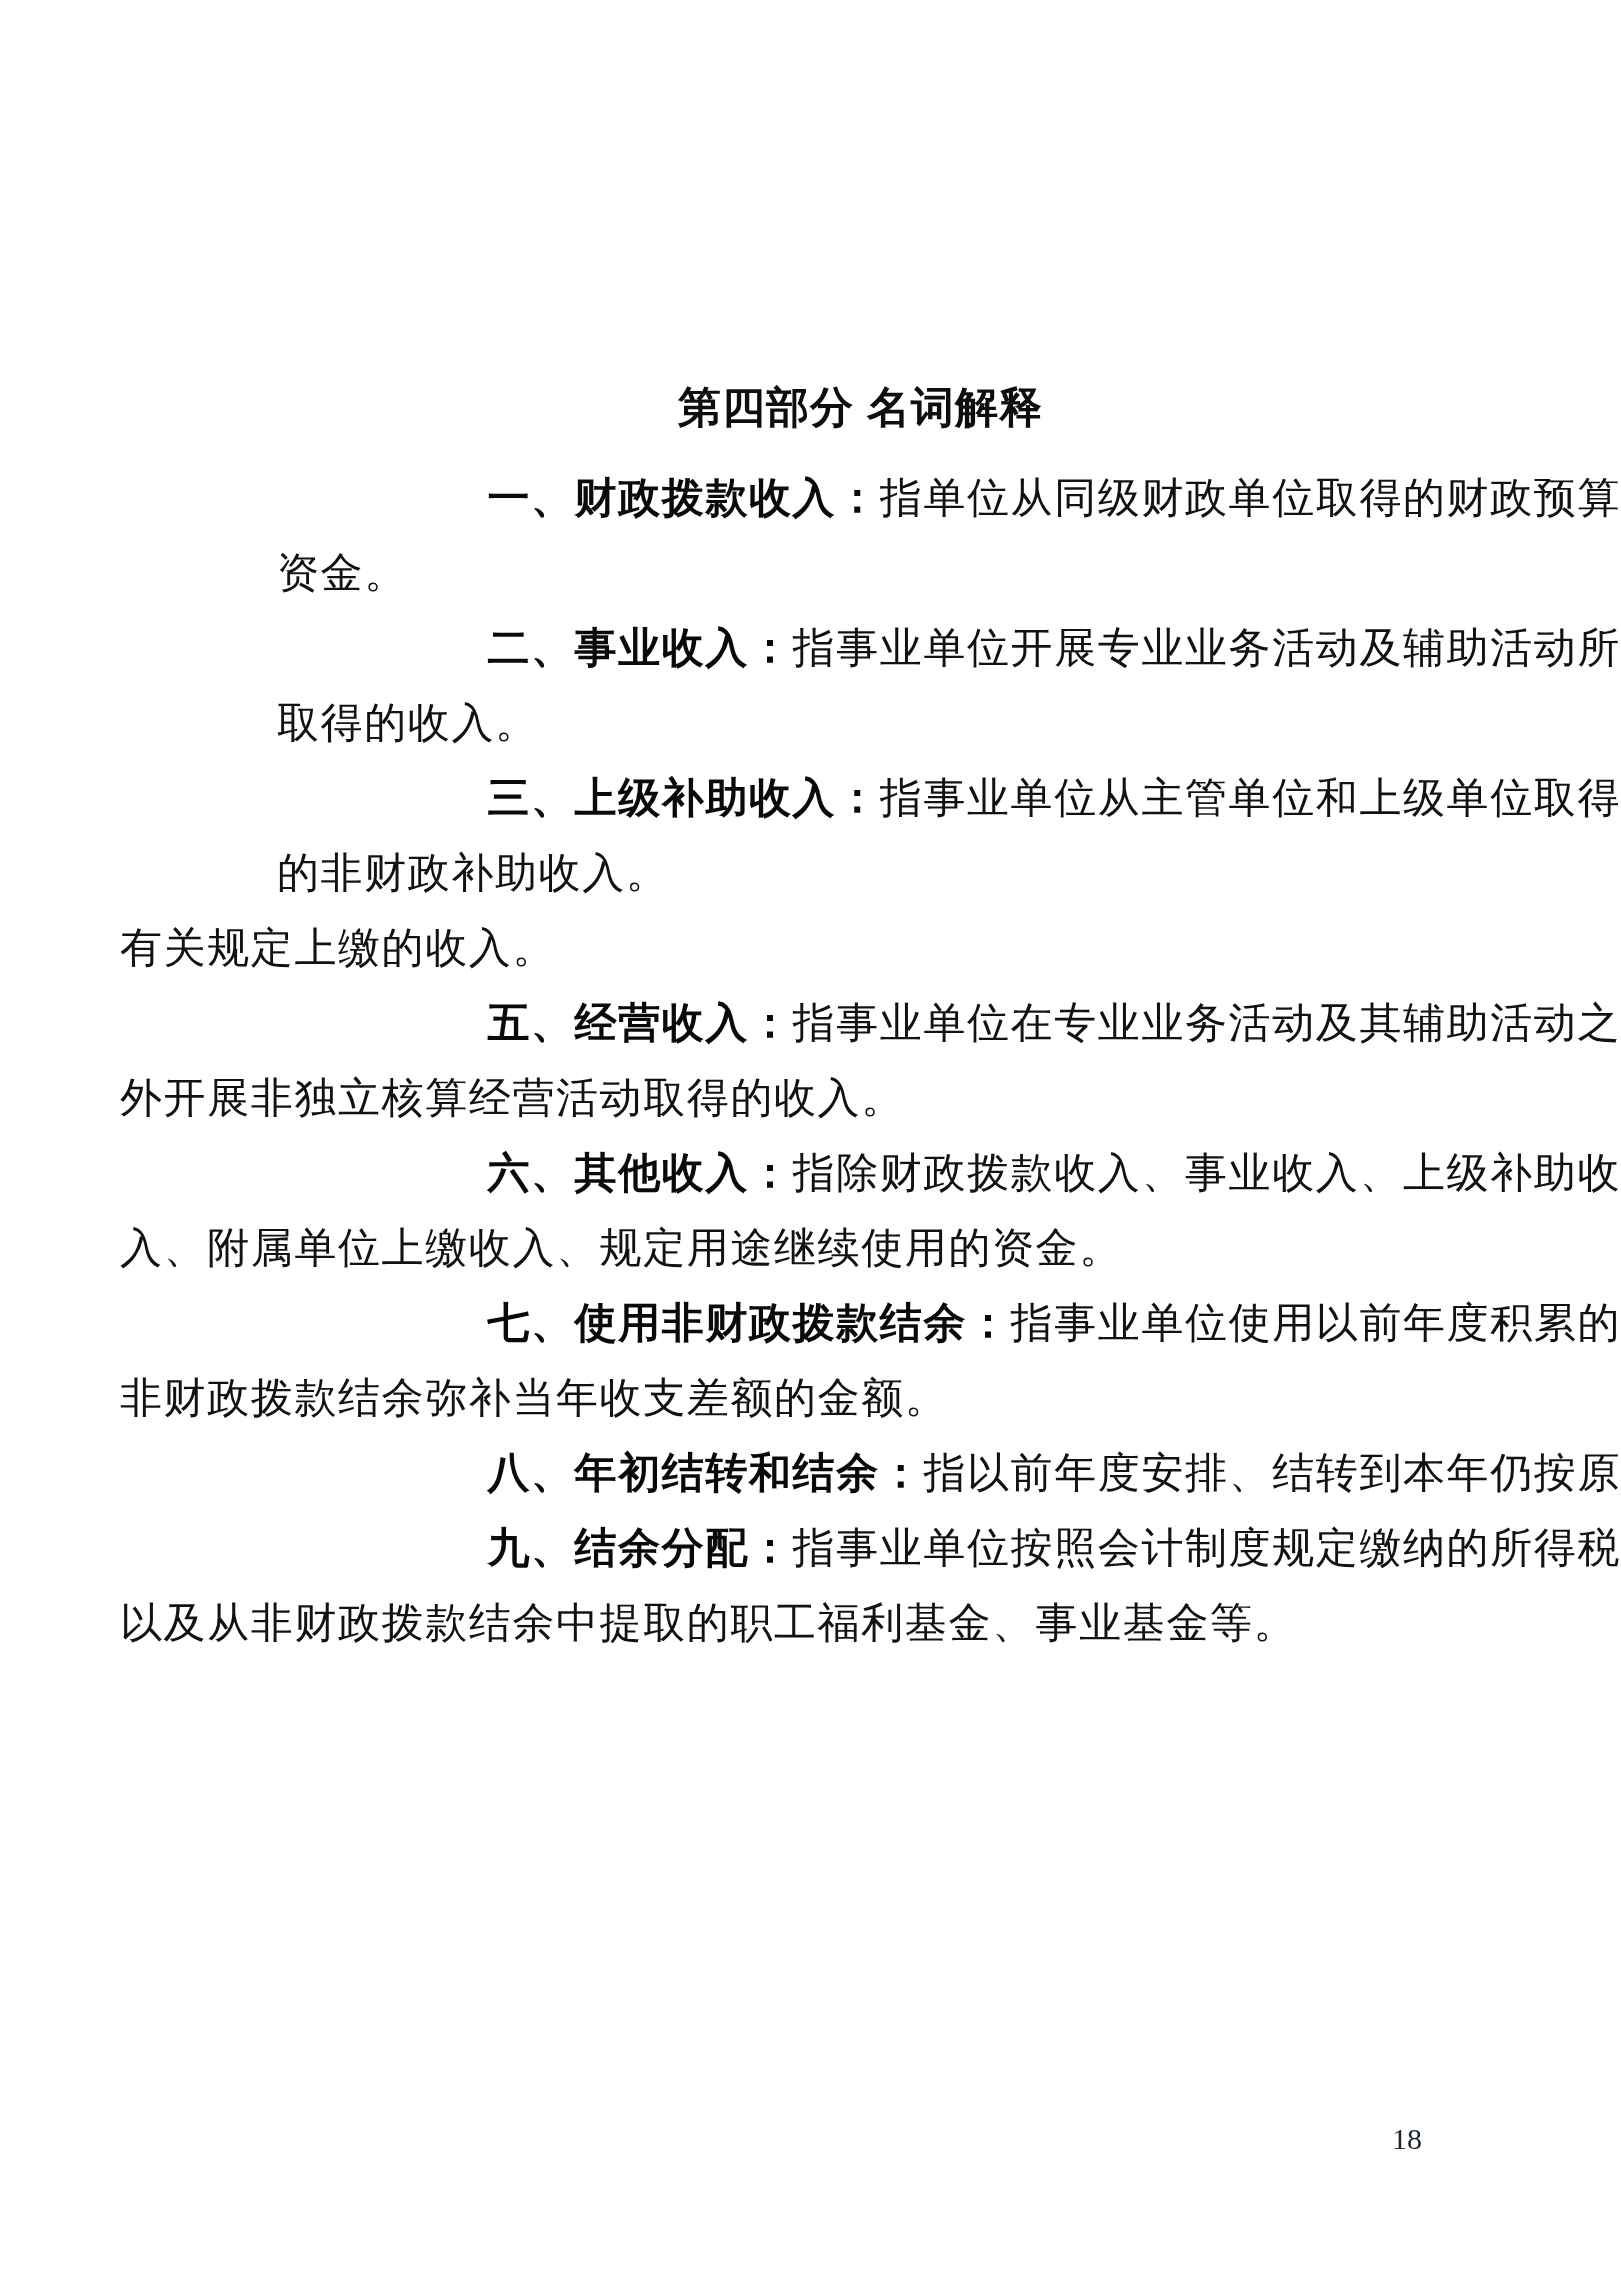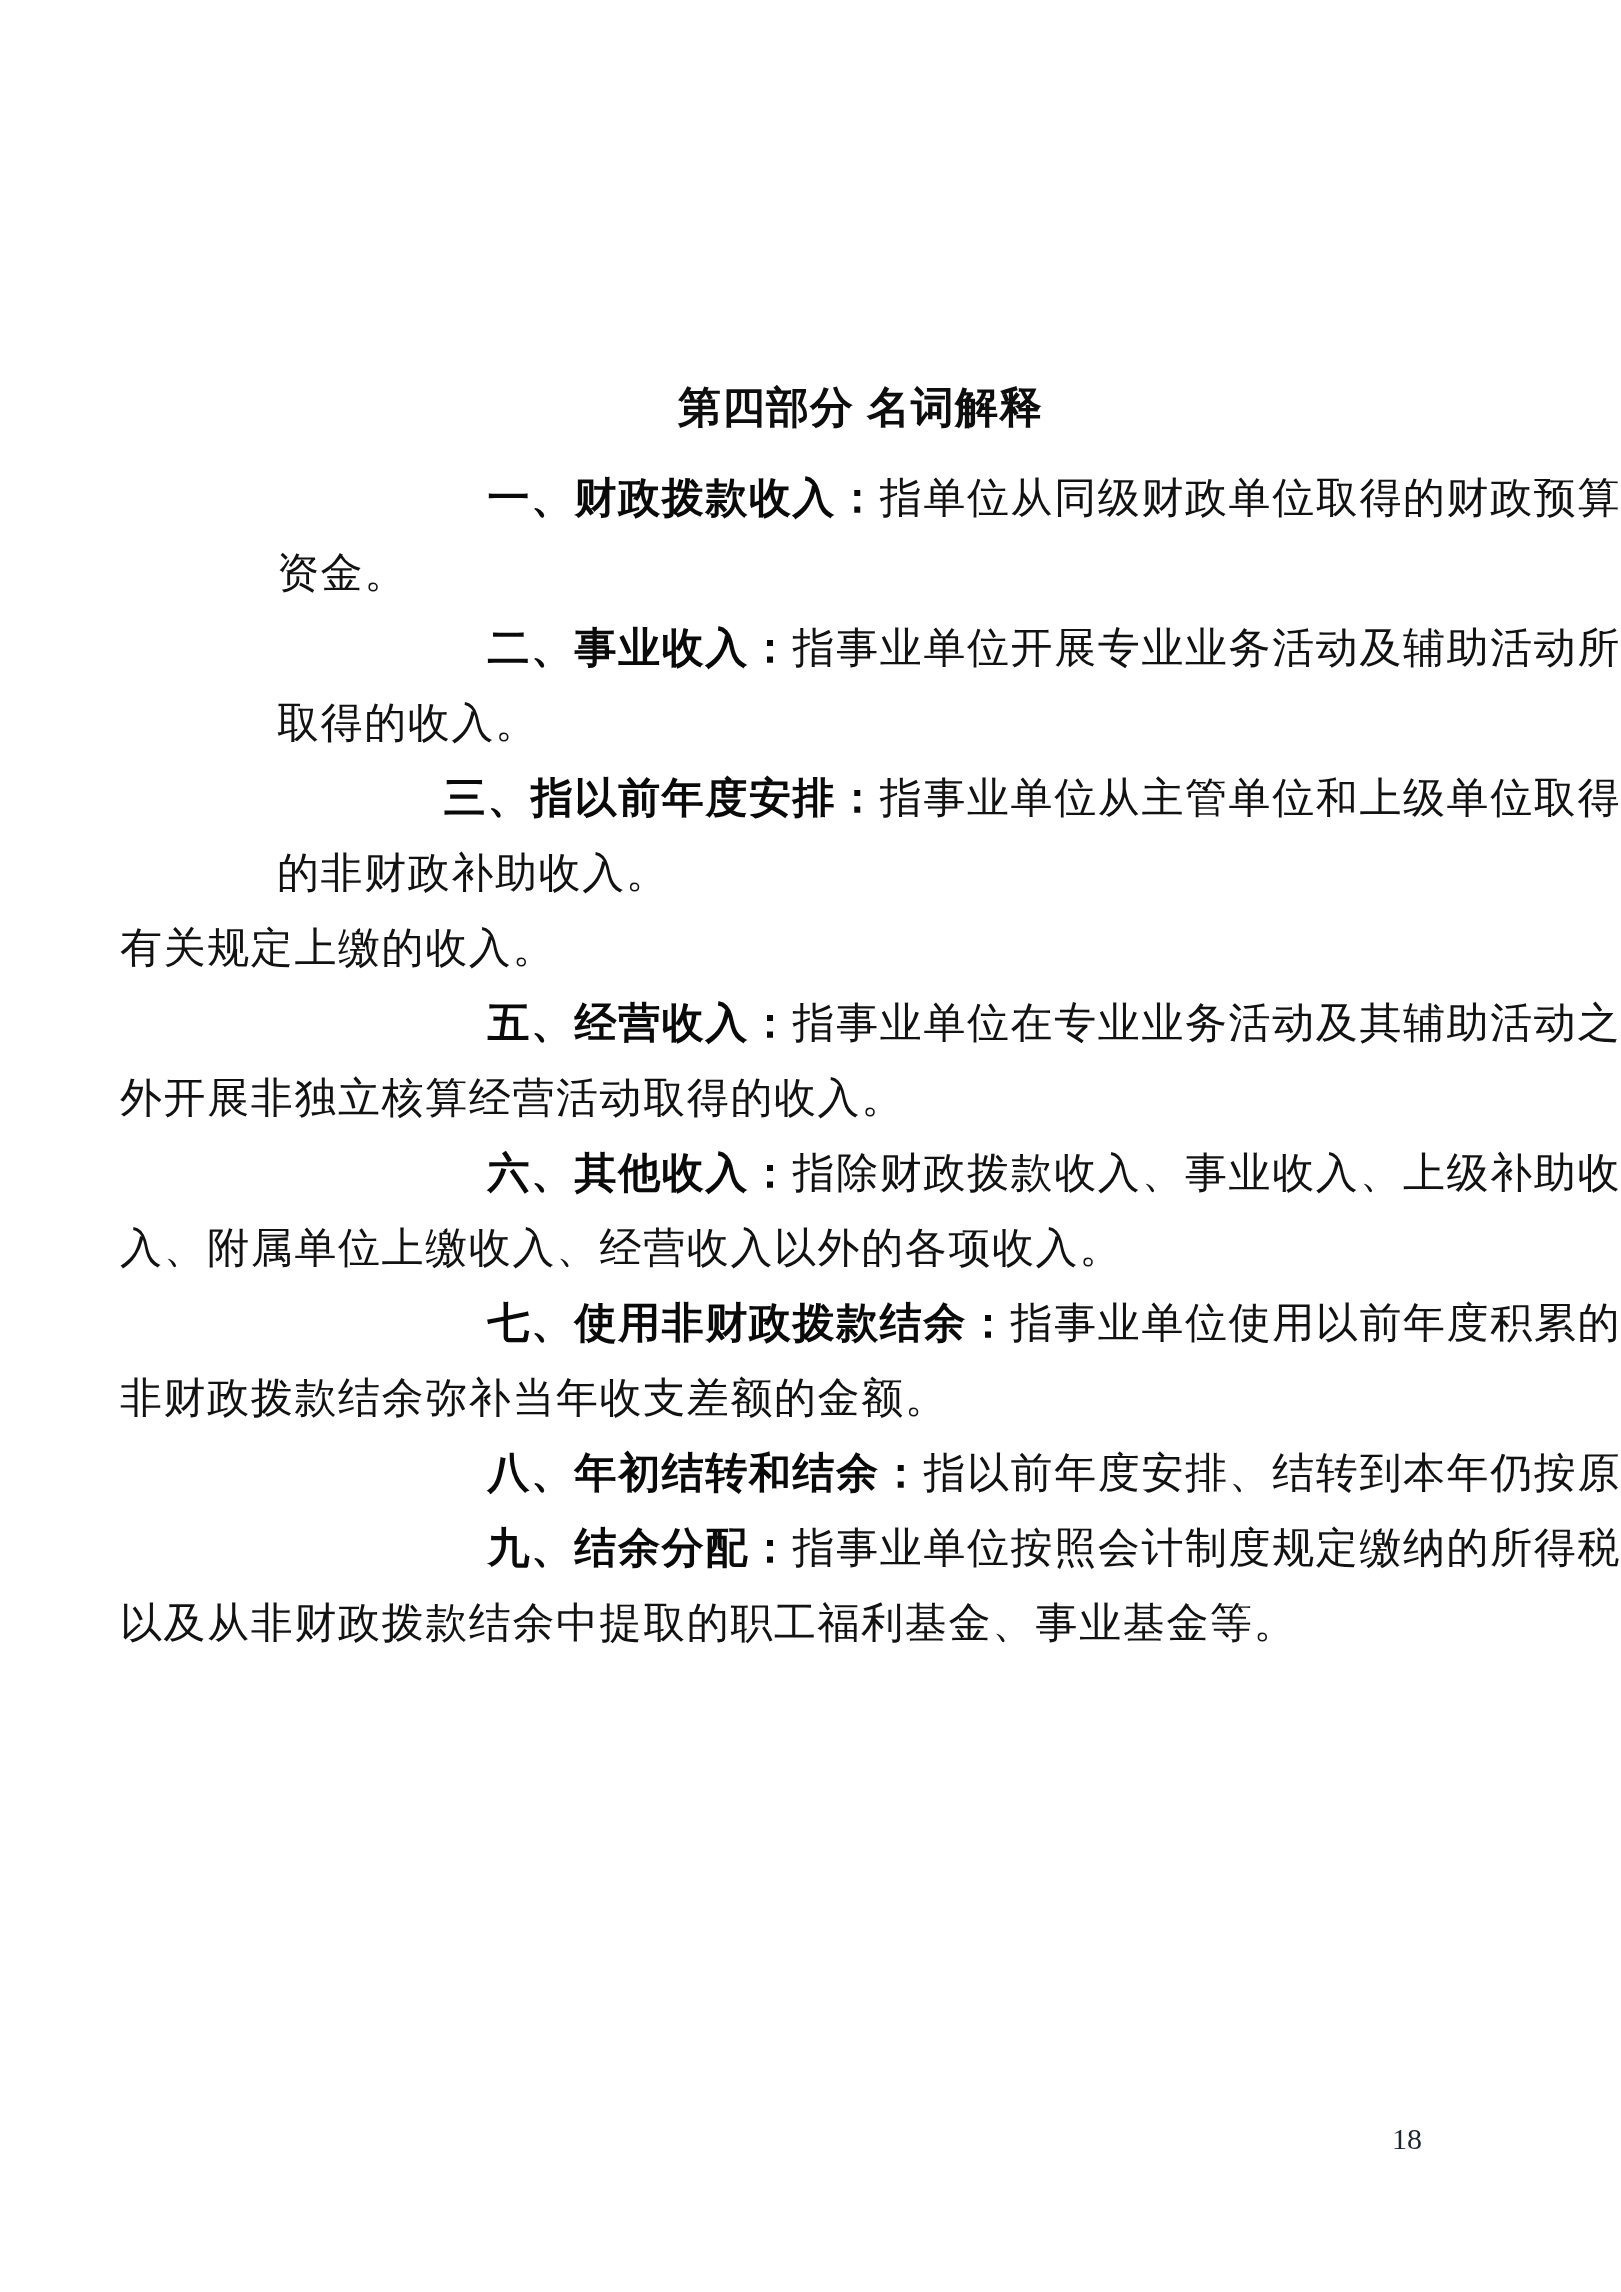--- a/index.html
+++ b/index.html
@@ -65,30 +65,30 @@
   <div class="doc-title">第四部分 名词解释</div>
 
   <div class="body-text">
 
     <div class="ln first"><span class="term">一、财政拨款收入：</span><span class="rest">指单位从同级财政单位取得的财政预算</span></div>
     <div class="ln hang-a">资金。</div>
 
     <div class="ln first"><span class="term">二、事业收入：</span><span class="rest">指事业单位开展专业业务活动及辅助活动所</span></div>
     <div class="ln hang-a">取得的收入。</div>
 
-    <div class="ln first"><span class="term">三、指以前年度安排：</span><span class="rest">指事业单位从主管单位和上级单位取得</span></div>
+    <div class="ln first"><span class="term">三、上级补助收入：</span><span class="rest">指事业单位从主管单位和上级单位取得</span></div>
     <div class="ln hang-a">的非财政补助收入。</div>
 
     <div class="ln hang-b">有关规定上缴的收入。</div>
 
     <div class="ln first"><span class="term">五、经营收入：</span><span class="rest">指事业单位在专业业务活动及其辅助活动之</span></div>
     <div class="ln hang-b">外开展非独立核算经营活动取得的收入。</div>
 
     <div class="ln first"><span class="term">六、其他收入：</span><span class="rest">指除财政拨款收入、事业收入、上级补助收</span></div>
-    <div class="ln hang-b">入、附属单位上缴收入、经营收入以外的各项收入。</div>
+    <div class="ln hang-b">入、附属单位上缴收入、规定用途继续使用的资金。</div>
 
     <div class="ln first"><span class="term">七、使用非财政拨款结余：</span><span class="rest">指事业单位使用以前年度积累的</span></div>
     <div class="ln hang-b">非财政拨款结余弥补当年收支差额的金额。</div>
 
     <div class="ln first"><span class="term">八、年初结转和结余：</span><span class="rest">指以前年度安排、结转到本年仍按原</span></div>
 
     <div class="ln first"><span class="term">九、结余分配：</span><span class="rest">指事业单位按照会计制度规定缴纳的所得税</span></div>
     <div class="ln hang-b">以及从非财政拨款结余中提取的职工福利基金、事业基金等。</div>
 
   </div>

